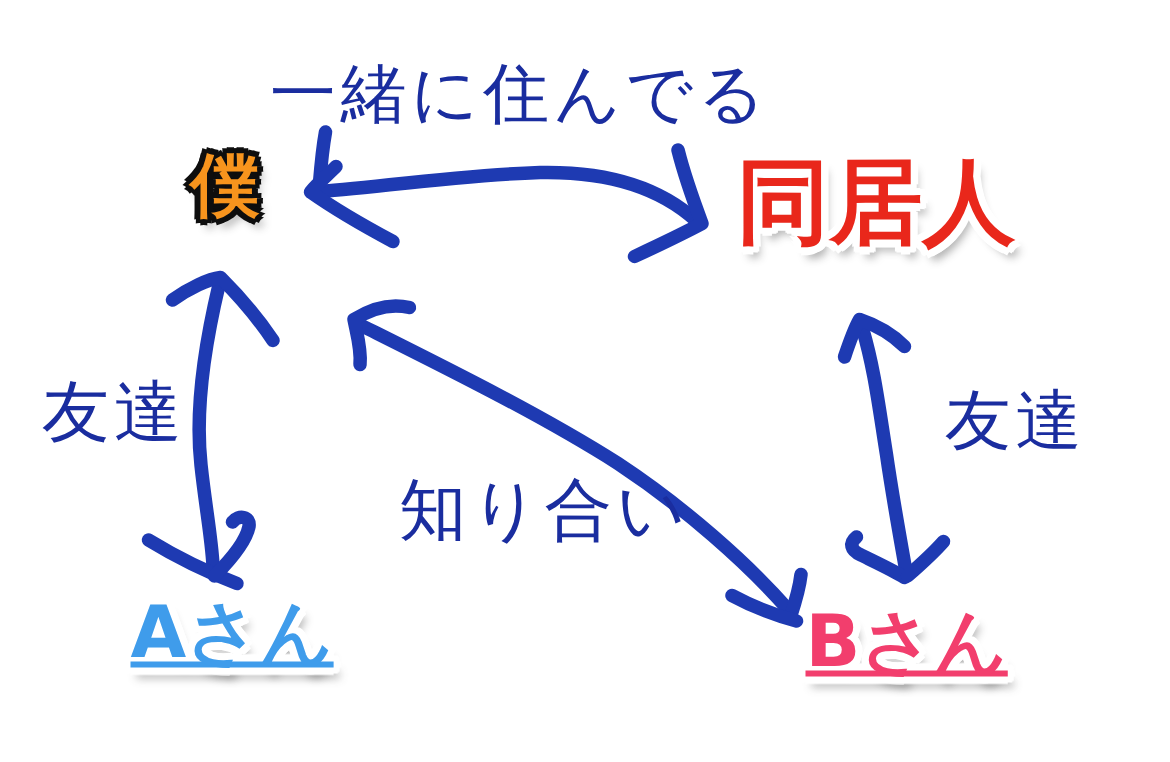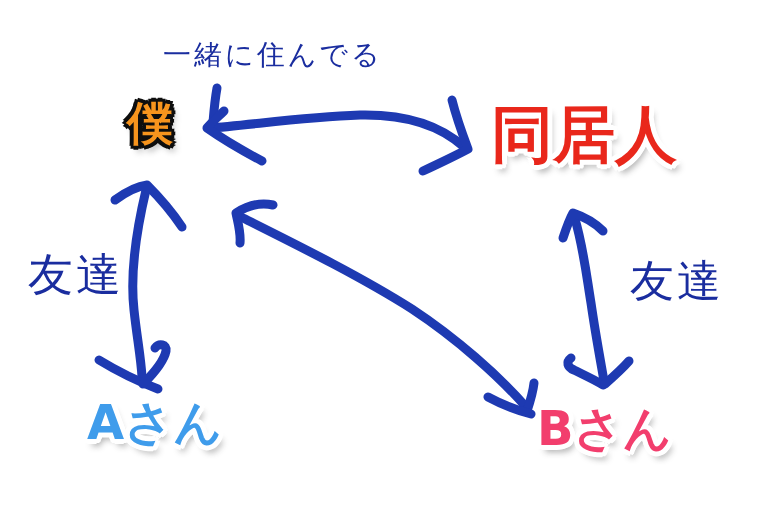--- a/index.html
+++ b/index.html
@@ -6,21 +6,21 @@
   .stage{
     position:relative;width:780px;height:508px;background:#ffffff;
     overflow:hidden;font-family:"DejaVu Sans",sans-serif;
   }
   .ink{position:absolute;left:0;top:0;width:780px;height:508px;color:var(--ink);}
   .ink path{fill:none;stroke:currentColor;stroke-width:9;stroke-linecap:round;stroke-linejoin:round;}
   .edge-label{
     position:absolute;color:var(--label-text);font-size:45px;
     letter-spacing:3px;white-space:nowrap;font-weight:400;line-height:1;
   }
-  .edge-live{left:163px;top:41px;font-size:28px;}
+  .edge-live{left:180px;top:41px;font-size:44px;}
   .edge-friends-left{left:28px;top:252px;}
   .edge-friends-right{left:630px;top:259px;font-size:44px;}
   .edge-acquaintance{left:266px;top:317px;}
   .node{position:absolute;font-weight:800;white-space:nowrap;line-height:1;}
   .node-me{
     left:127px;top:100px;font-size:46px;color:var(--me);
     text-shadow:
       -4px 0 0 var(--me-outline),4px 0 0 var(--me-outline),
       0 -4px 0 var(--me-outline),0 4px 0 var(--me-outline),
       -3px -3px 0 var(--me-outline),3px -3px 0 var(--me-outline),
@@ -31,22 +31,22 @@
     text-shadow:
       -5px 0 0 var(--name-outline),5px 0 0 var(--name-outline),
       0 -5px 0 var(--name-outline),0 5px 0 var(--name-outline),
       -4px -3px 0 var(--name-outline),4px -3px 0 var(--name-outline),
       -4px 3px 0 var(--name-outline),4px 3px 0 var(--name-outline),
       -3px -4px 0 var(--name-outline),3px -4px 0 var(--name-outline),
       -3px 4px 0 var(--name-outline),3px 4px 0 var(--name-outline),
       4px 7px 6px var(--shadow);
   }
   .node-housemate{left:491px;top:104px;font-size:62px;color:var(--housemate);}
-  .node-a{left:87px;top:398px;font-size:48px;color:var(--person-a);}
-  .node-b{left:537px;top:404px;font-size:48px;color:var(--person-b);}
+  .node-a{left:87px;top:398px;font-size:48px;color:var(--person-a);text-decoration:underline;}
+  .node-b{left:537px;top:404px;font-size:48px;color:var(--person-b);text-decoration:underline;}
 </style>
 </head>
 <body>
 
 <div class="stage">
 
   <svg class="ink" viewBox="0 0 780 508" aria-hidden="true">
 
     <g>
       <path d="M217,88 C215,99 214,110 213,122"></path>
@@ -76,20 +76,21 @@
       <path d="M488,397 C501,404 516,410 531,414"></path>
     </g>
   </svg>
 
   <span class="edge-label edge-live">一緒に住んでる</span>
 
   <span class="edge-label edge-friends-left">友達</span>
 
   <span class="edge-label edge-friends-right">友達</span>
 
+  <span class="edge-label edge-acquaintance">知り合い</span>
 
   <span class="node node-me">僕</span>
 
   <span class="node node-housemate outlined">同居人</span>
 
   <span class="node node-a outlined">Aさん</span>
 
   <span class="node node-b outlined">Bさん</span>
 
 </div>

